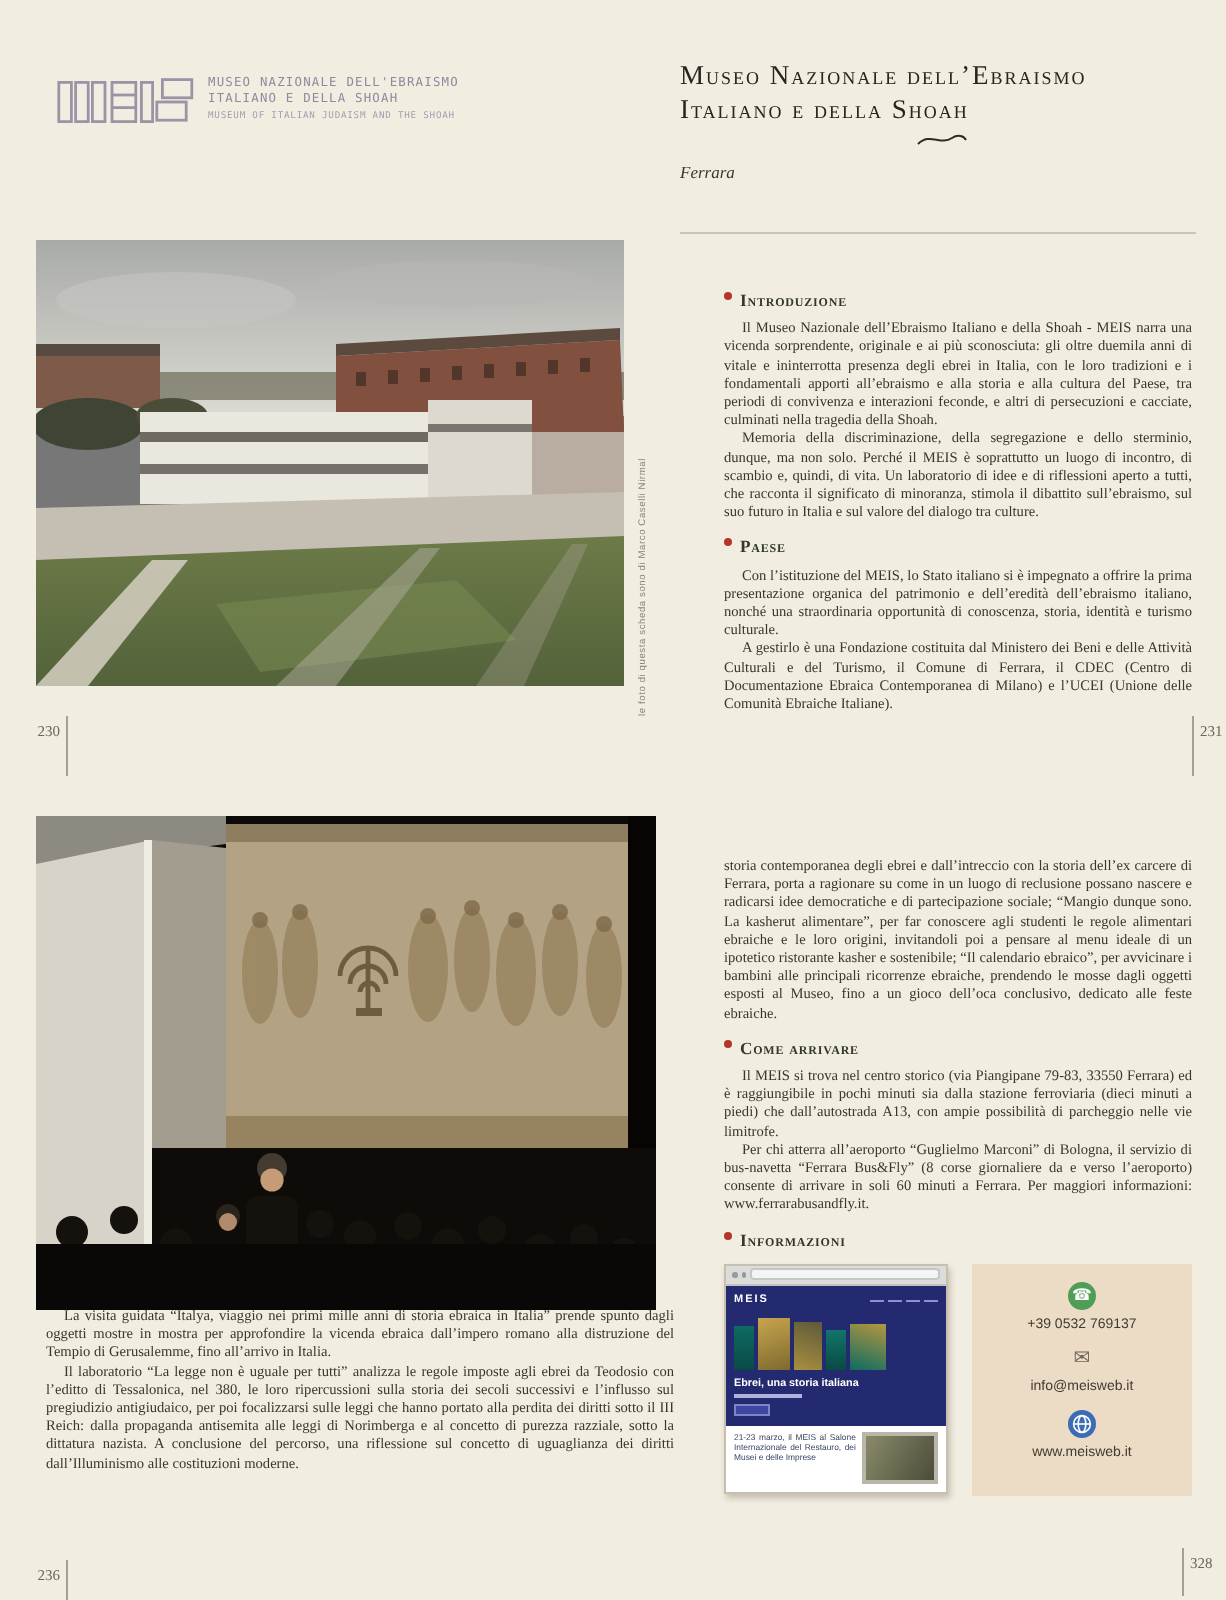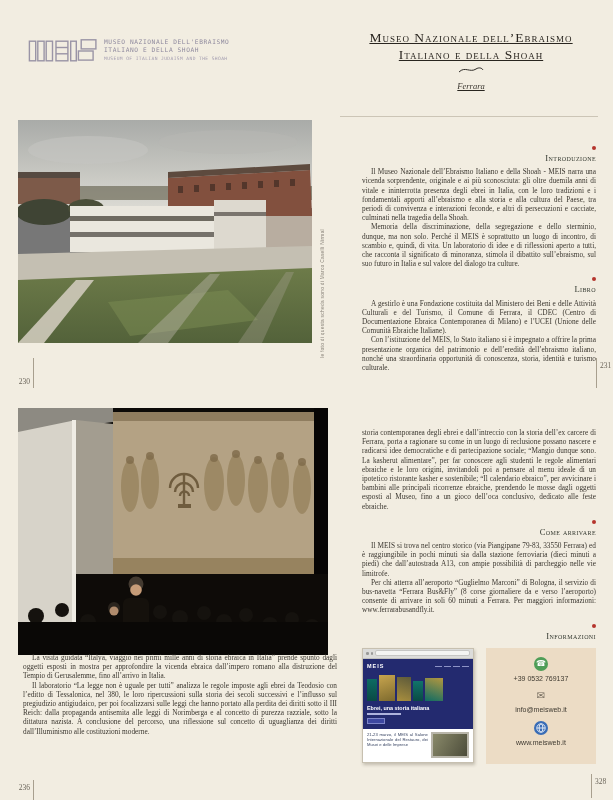--- a/index.html
+++ b/index.html
@@ -10,32 +10,32 @@
   }
   .abs{position:absolute;}
 
   
   .logo-mark{left:28px;top:36px;}
   .logo-text{left:104px;top:38px;font-family:"DejaVu Sans Mono",monospace;color:#8f8a9e;}
   .logo-line{font-size:6.2px;line-height:8px;letter-spacing:.6px;}
   .logo-line3{font-size:4.6px;line-height:7px;letter-spacing:.4px;color:#a39db0;margin-top:1px;}
 
   
-  .title-block{left:340px;top:30px;width:262px;text-align:center;color:#29251f;text-decoration:underline;}
+  .title-block{left:340px;top:30px;width:262px;color:#29251f;}
   .title-line{font-variant:small-caps;font-size:13.5px;line-height:16.5px;letter-spacing:1px;}
   .title-orn{margin:3px auto 0;display:block;}
   .title-place{font-style:italic;font-size:8.5px;margin-top:7px;color:#3a362f;}
   .header-rule{left:340px;top:116px;width:258px;height:1px;background:#ccc5b6;}
 
   
   .col{color:#3a362f;font-size:7.3px;line-height:9.2px;text-align:justify;}
   .col p{margin:0;text-indent:9px;}
   .col p.noindent{text-indent:0;}
-  .section-heading{display:flex;align-items:flex-end;gap:4px;margin:9px 0 4px;
-    font-weight:normal;font-variant:small-caps;font-size:8.6px;letter-spacing:.4px;color:#33382f;text-indent:0;flex-direction:column;}
+  .section-heading{display:flex;align-items:flex-start;gap:4px;margin:9px 0 4px;
+    font-weight:bold;font-variant:small-caps;font-size:8.6px;letter-spacing:.4px;color:#33382f;text-indent:0;}
   .section-heading:first-child{margin-top:0;}
   .bullet{width:4px;height:4px;border-radius:50%;background:#b5342c;flex:0 0 auto;}
 
   .col-231{left:362px;top:146px;width:234px;}
   .col-237{left:362px;top:428px;width:234px;}
   .col-236{left:23px;top:653px;width:314px;}
 
   
   .folio{font-size:7.5px;color:#6b655a;}
   .vline{width:1px;background:#a89f8e;}
@@ -153,38 +153,38 @@
     <polygon points="0,134 294,126 294,152 0,164" fill="#c4bfb2"></polygon>
     <polygon points="0,160 294,148 294,223 0,223" fill="url(#lawn)"></polygon>
     <polygon points="90,182 210,170 240,200 112,216" fill="#7a8a52" opacity=".55"></polygon>
     <polygon points="0,223 58,160 76,160 26,223" fill="#cfcabb" opacity=".9"></polygon>
     <polygon points="120,223 192,154 202,154 150,223" fill="#b8b4a6" opacity=".45"></polygon>
     <polygon points="220,223 268,152 276,152 244,223" fill="#a8a496" opacity=".35"></polygon>
   </svg>
 </div>
 <div class="abs photo-credit">le foto di questa scheda sono di Marco Caselli Nirmal</div>
 
-<div class="abs folio" style="left:14px;top:377px;width:16px;text-align:right;">230</div>
+<div class="abs folio" style="left:14px;top:361px;width:16px;text-align:right;">230</div>
 <div class="abs vline" style="left:33px;top:358px;height:30px;"></div>
 <div class="abs vline" style="left:596px;top:358px;height:30px;"></div>
 <div class="abs folio" style="left:600px;top:361px;">231</div>
 
 <div class="abs col col-231">
   <div class="section-heading">
     <span class="bullet"></span>
     <span>Introduzione</span>
   </div>
   <p>Il Museo Nazionale dell’Ebraismo Italiano e della Shoah - MEIS narra una vicenda sorprendente, originale e ai più sconosciuta: gli oltre duemila anni di vitale e ininterrotta presenza degli ebrei in Italia, con le loro tradizioni e i fondamentali apporti all’ebraismo e alla storia e alla cultura del Paese, tra periodi di convivenza e interazioni feconde, e altri di persecuzioni e cacciate, culminati nella tragedia della Shoah.</p>
   <p>Memoria della discriminazione, della segregazione e dello sterminio, dunque, ma non solo. Perché il MEIS è soprattutto un luogo di incontro, di scambio e, quindi, di vita. Un laboratorio di idee e di riflessioni aperto a tutti, che racconta il significato di minoranza, stimola il dibattito sull’ebraismo, sul suo futuro in Italia e sul valore del dialogo tra culture.</p>
   <div class="section-heading">
     <span class="bullet"></span>
-    <span>Libro</span>
-  </div>
+    <span>Paese</span>
+  </div>
+  <p>Con l’istituzione del MEIS, lo Stato italiano si è impegnato a offrire la prima presentazione organica del patrimonio e dell’eredità dell’ebraismo italiano, nonché una straordinaria opportunità di conoscenza, storia, identità e turismo culturale.</p>
   <p>A gestirlo è una Fondazione costituita dal Ministero dei Beni e delle Attività Culturali e del Turismo, il Comune di Ferrara, il CDEC (Centro di Documentazione Ebraica Contemporanea di Milano) e l’UCEI (Unione delle Comunità Ebraiche Italiane).</p>
-  <p>Con l’istituzione del MEIS, lo Stato italiano si è impegnato a offrire la prima presentazione organica del patrimonio e dell’eredità dell’ebraismo italiano, nonché una straordinaria opportunità di conoscenza, storia, identità e turismo culturale.</p>
 </div>
 
 <div class="abs photo photo-bottom">
   <svg width="310" height="247" viewBox="0 0 310 247" preserveAspectRatio="none">
     <rect width="310" height="247" fill="#0c0a07"></rect>
     <polygon points="0,0 95,0 95,14 0,26" fill="#8d8a82"></polygon>
     <polygon points="0,24 58,12 58,247 0,247" fill="#d7d3c9"></polygon>
     <polygon points="58,12 95,16 95,247 58,247" fill="#a39d90"></polygon>
     <rect x="54" y="12" width="4" height="235" fill="#efece4"></rect>
     <rect x="95" y="4" width="215" height="162" fill="#b4a284"></rect>
@@ -233,21 +233,21 @@
     <circle cx="96" cy="200" r="6" fill="#2a241d"></circle>
     <circle cx="96" cy="203" r="4.5" fill="#b08b6c"></circle>
     <circle cx="118" cy="176" r="7.5" fill="#433a30"></circle>
     <circle cx="118" cy="182" r="5.8" fill="#c69c78"></circle>
     <rect x="105" y="190" width="26" height="57" rx="6" fill="#15110c"></rect>
     <rect x="0" y="214" width="310" height="33" fill="#0a0806"></rect>
   </svg>
 </div>
 
 <div class="abs col col-236">
-  <p>La visita guidata “Italya, viaggio nei primi mille anni di storia ebraica in Italia” prende spunto dagli oggetti esposti in mostra per approfondire la vicenda ebraica dall’impero romano alla distruzione del Tempio di Gerusalemme, fino all’arrivo in Italia.</p>
+  <p>La visita guidata “Italya, viaggio nei primi mille anni di storia ebraica in Italia” prende spunto dagli oggetti mostre in mostra per approfondire la vicenda ebraica dall’impero romano alla distruzione del Tempio di Gerusalemme, fino all’arrivo in Italia.</p>
   <p>Il laboratorio “La legge non è uguale per tutti” analizza le regole imposte agli ebrei da Teodosio con l’editto di Tessalonica, nel 380, le loro ripercussioni sulla storia dei secoli successivi e l’influsso sul pregiudizio antigiudaico, per poi focalizzarsi sulle leggi che hanno portato alla perdita dei diritti sotto il III Reich: dalla propaganda antisemita alle leggi di Norimberga e al concetto di purezza razziale, sotto la dittatura nazista. A conclusione del percorso, una riflessione sul concetto di uguaglianza dei diritti dall’Illuminismo alle costituzioni moderne.</p>
 </div>
 
 <div class="abs col col-237">
   <p class="noindent">storia contemporanea degli ebrei e dall’intreccio con la storia dell’ex carcere di Ferrara, porta a ragionare su come in un luogo di reclusione possano nascere e radicarsi idee democratiche e di partecipazione sociale; “Mangio dunque sono. La kasherut alimentare”, per far conoscere agli studenti le regole alimentari ebraiche e le loro origini, invitandoli poi a pensare al menu ideale di un ipotetico ristorante kasher e sostenibile; “Il calendario ebraico”, per avvicinare i bambini alle principali ricorrenze ebraiche, prendendo le mosse dagli oggetti esposti al Museo, fino a un gioco dell’oca conclusivo, dedicato alle feste ebraiche.</p>
   <div class="section-heading">
     <span class="bullet"></span>
     <span>Come arrivare</span>
   </div>
   <p>Il MEIS si trova nel centro storico (via Piangipane 79-83, 33550 Ferrara) ed è raggiungibile in pochi minuti sia dalla stazione ferroviaria (dieci minuti a piedi) che dall’autostrada A13, con ampie possibilità di parcheggio nelle vie limitrofe.</p>

